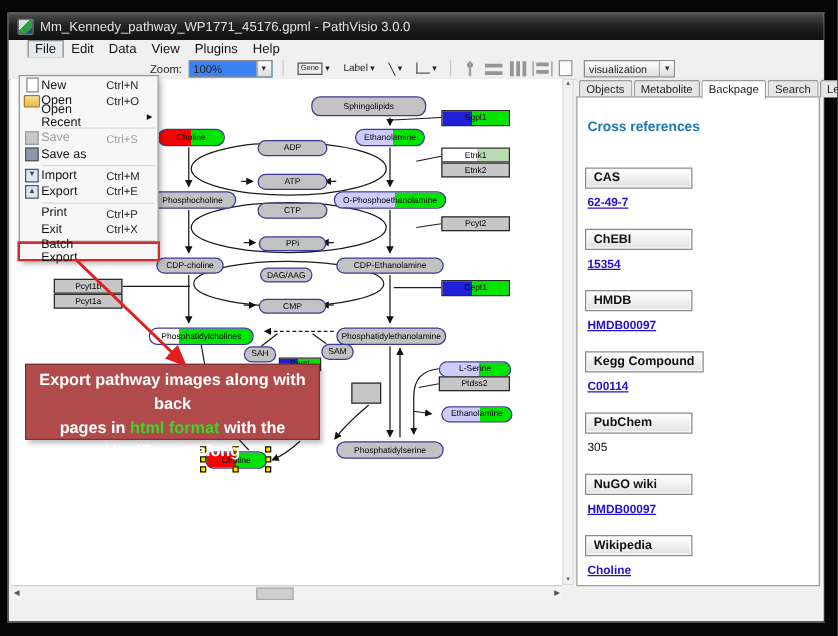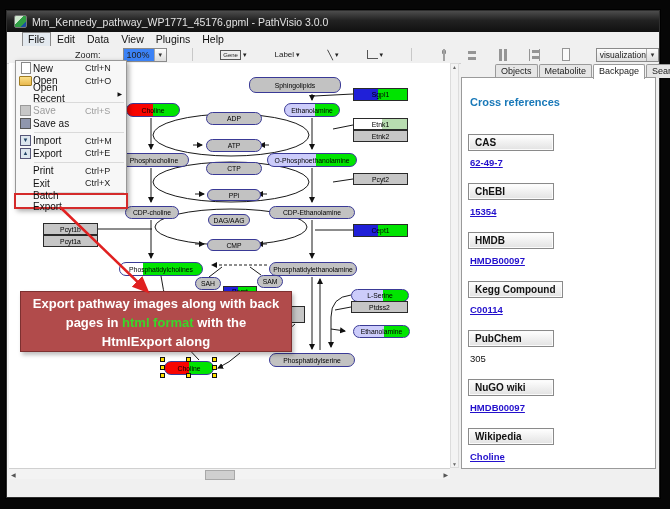--- a/index.html
+++ b/index.html
@@ -12,22 +12,22 @@
             background:linear-gradient(#4c4c4c,#222 45%,#101010);color:#e2e2e2;
             display:flex;align-items:center;gap:5px;padding-left:7px;font-size:10.5px;}
   .appicon{width:11px;height:11px;border-radius:2px;background:linear-gradient(135deg,#cfe8cf 0 40%,#2f9e44 40% 75%,#1c4fa0 75%);border:1px solid #777;}
   
   .menubar{position:absolute;left:0;top:21px;right:0;height:14px;background:#f0f0f0;
            display:flex;align-items:center;font-size:10.5px;color:#111;padding-left:15px;}
   .menuitem{padding:0 6px;height:13px;line-height:13px;}
   .menuitem.open{border:1px solid #8a8a8a;background:#e3e9ef;padding:0 5px;}
   
   .toolbar{position:absolute;left:0;top:35px;right:0;height:17px;background:#f0f0f0;
-           border-bottom:1px solid #cfcfcf;display:flex;align-items:center;gap:22px;
-           padding-left:68px;font-size:9px;color:#222;}
+           border-bottom:1px solid #cfcfcf;display:flex;align-items:center;gap:5px;
+           padding-left:113px;font-size:9px;color:#222;}
   .combo{background:#3b82f6;border:1px solid #8a8a8a;height:12px;display:flex;align-items:center;
          font-size:9px;padding-left:3px;position:relative;}
   .combo .caret{margin-left:auto;width:11px;height:100%;background:linear-gradient(#fdfdfd,#dcdcdc);
                 border-left:1px solid #aaa;font-size:7px;display:flex;align-items:center;justify-content:center;color:#333;}
   .tbtn{display:flex;align-items:center;gap:2px;padding:1px 2px;border:1px solid transparent;}
   .minibox{border:1px solid #555;background:#eee;font-size:6px;padding:0 2px;line-height:8px;}
   .tsep{width:1px;height:13px;background:#c8c8c8;margin:0 3px;}
   .cssicon{width:14px;height:12px;position:relative;opacity:.75;}
   .ic-anchor{background:linear-gradient(#888,#888) 6px 0/2px 12px no-repeat,radial-gradient(circle at 7px 3px,#666 2px,transparent 2.5px);}
   .ic-hstack{background:linear-gradient(#777,#777) 0 2px/14px 3px no-repeat,linear-gradient(#777,#777) 0 8px/14px 3px no-repeat;}
@@ -43,21 +43,21 @@
   .node.rect{border:1px solid #2a2a2a;}
   .handle{position:absolute;width:5px;height:5px;background:#ffe000;border:1px solid #111;box-sizing:border-box;z-index:7;}
   
   .vscroll{position:absolute;left:443px;top:52px;width:9px;height:405px;background:#f3f3f3;border:1px solid #dcdcdc;box-sizing:border-box;
            display:flex;flex-direction:column;justify-content:space-between;align-items:center;font-size:5px;color:#666;}
   .hscroll{position:absolute;left:2px;top:457px;width:441px;height:11px;background:#f3f3f3;border-top:1px solid #d0d0d0;box-sizing:border-box;
            display:flex;align-items:center;justify-content:space-between;font-size:6px;color:#555;position:absolute;}
   .hthumb{position:absolute;left:196px;top:1px;width:28px;height:8px;background:#cfcfcf;border:1px solid #a8a8a8;}
   
   .sidebar{position:absolute;left:454px;top:52px;width:197px;height:414px;background:#f0f0f0;}
-  .tabs{display:flex;gap:1px;padding:1px 0 0 2px;font-size:9px;height:14px;margin-left:32px;}
+  .tabs{display:flex;gap:1px;padding:1px 0 0 2px;font-size:9px;height:14px;}
   .tab{padding:1px 5px 0 5px;background:#e6e6e6;border:1px solid #9a9a9a;border-bottom:none;
        border-radius:2px 2px 0 0;color:#222;}
   .tab.active{background:#fff;position:relative;z-index:2;margin-bottom:-1px;font-weight:normal;}
   .panel{position:absolute;left:0;top:14px;right:2px;bottom:8px;background:#fff;border:1px solid #9a9a9a;
          padding:8px 6px;overflow:hidden;}
   .xref-heading{color:#1878b8;font-weight:bold;font-size:11px;margin:10px 0 24px 2px;}
   .secbox{display:inline-block;min-width:72px;border:1px solid #8a8a8a;
           background:linear-gradient(#ffffff,#e2e2e2);box-shadow:inset 0 0 0 1px #fbfbfb;
           padding:2px 6px;font-weight:bold;font-size:10px;color:#111;}
   .secval{margin:6px 0 13px 2px;font-size:9.5px;font-weight:bold;}
@@ -76,21 +76,21 @@
   .mrow.disabled,.mrow.disabled .mshort{color:#9c9c9c;}
   .mrow.hl{box-shadow:0 0 0 2px #d42a2a;}
   .msep{height:1px;background:#dadada;margin:2px 2px 2px 18px;}
   .mi{display:inline-block;}
   .mi-new{width:8px;height:10px;background:#fff;border:1px solid #888;}
   .mi-open{width:11px;height:8px;background:linear-gradient(#fbe08a,#e9b84d);border:1px solid #a07c22;border-radius:1px;}
   .mi-save{width:9px;height:9px;background:#8f96ad;border:1px solid #555;}
   .mi-save.gray{background:#c7c7c7;border-color:#9a9a9a;}
   .mi-port{width:9px;height:9px;background:#dde6ee;border:1px solid #557;font-size:6px;line-height:8px;text-align:center;color:#246;}
   
-  .callout{position:absolute;left:20px;top:291px;width:272px;height:61px;background:#b14b4b;
+  .callout{position:absolute;left:20px;top:291px;width:236px;height:61px;background:#b14b4b;
            border:1px solid #7d3030;box-shadow:2px 3px 4px rgba(0,0,0,.25);z-index:60;
            color:#fff;font-weight:bold;font-size:13px;text-align:center;line-height:19px;padding-top:2px;box-sizing:border-box;}
   .callout .hlgreen{color:#3bd62a;}
   .overlay{position:absolute;left:0;top:0;z-index:70;pointer-events:none;}
 </style>
 </head>
 <body>
 
 <div class="screen">
   <div class="window">

